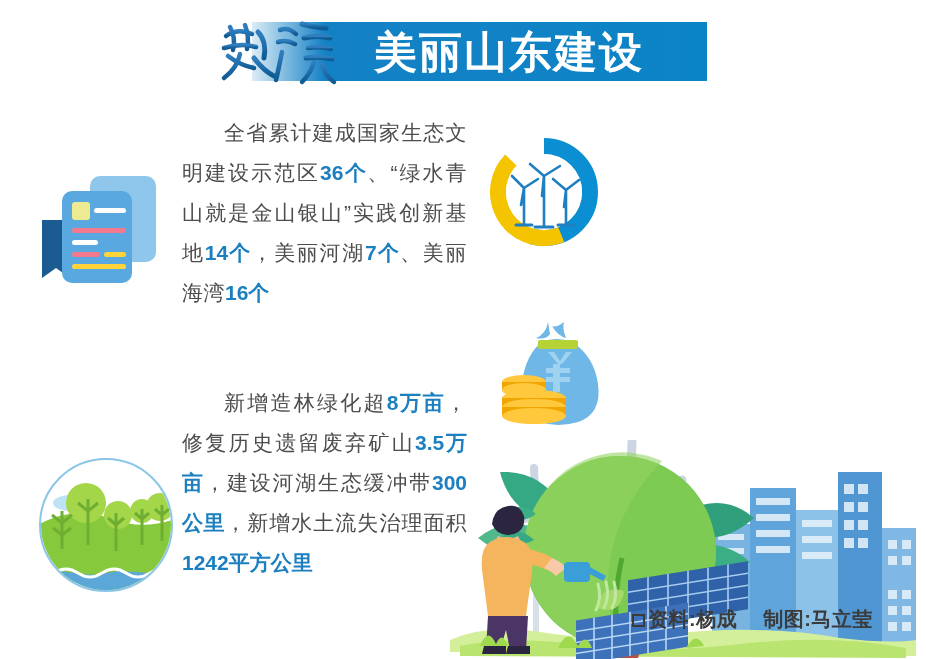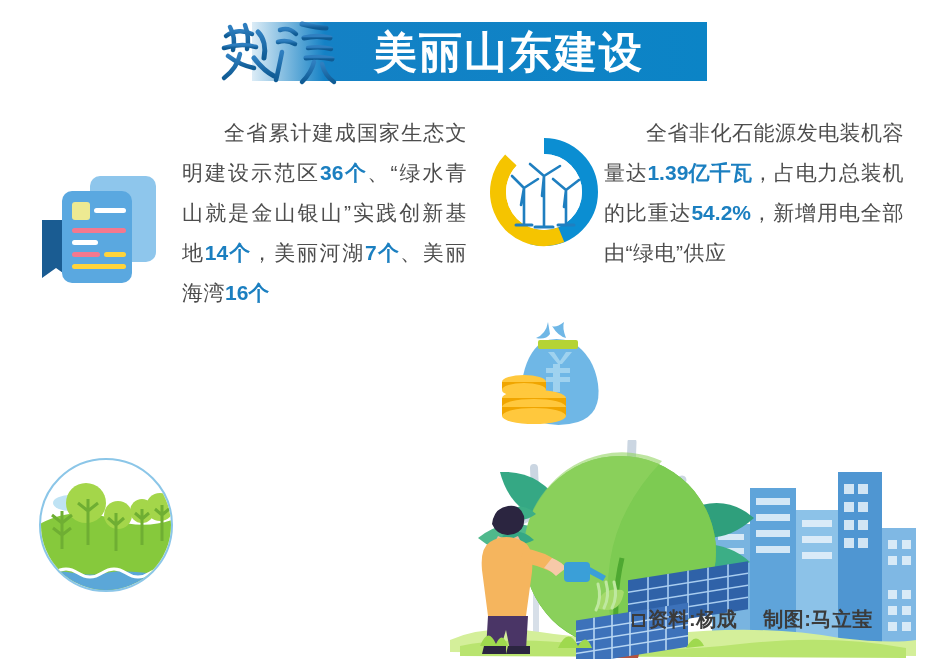--- a/index.html
+++ b/index.html
@@ -143,42 +143,42 @@
         <path d="M62 100 V54 M62 66 l-10 -8 M62 66 l10 -8"></path>
         <path d="M90 106 V68 M90 80 l-8 -7 M90 80 l8 -7"></path>
         <path d="M116 100 V64 M116 74 l-7 -6 M116 74 l7 -6"></path>
         <path d="M136 96 V60 M136 70 l-7 -6 M136 70 l7 -6"></path>
       </g>
       <path d="M4 128 C30 120, 56 134, 80 128 C104 122, 132 134, 158 126 L158 156 L4 156 Z" fill="#5ba7d8"></path>
       <path d="M4 128 q12 8 24 0 q12 -8 24 0 q12 8 24 0 q12 -8 24 0 q12 8 24 0 q12 -8 24 0 q12 8 18 0" fill="none" stroke="#ffffff" stroke-width="3"></path>
     </g>
   </svg>
 
+  <div id="block-forest" class="block">
+    <p class="para">
+      <span>新增造林绿化超</span><b>8万亩</b><span>，修复历史遗留废弃矿山</span><b>3.5万亩</b><span>，建设河湖生态缓冲带</span><b>300公里</b><span>，新增水土流失治理面积</span><b>1242平方公里</b>
+    </p>
+  </div>
 
   <svg id="icon-donut" viewBox="0 0 120 120">
     <circle cx="60" cy="60" r="46" fill="none" stroke="#0b8ed2" stroke-width="16" stroke-dasharray="157 132" transform="rotate(-90 60 60)"></circle>
     <circle cx="60" cy="60" r="46" fill="none" stroke="#f5c400" stroke-width="16" stroke-dasharray="125 164" transform="rotate(68 60 60)"></circle>
     <circle cx="60" cy="60" r="38" fill="#ffffff"></circle>
     <g stroke="#1f7fc0" stroke-width="2.6" fill="none" stroke-linecap="round">
       <path d="M40 92 V56 M40 56 l-12 -12 M40 56 l14 -9 M40 56 l-3 17"></path>
       <path d="M60 94 V44 M60 44 l-14 -12 M60 44 l16 -10 M60 44 l-2 20"></path>
       <path d="M82 92 V58 M82 58 l-13 -11 M82 58 l13 -10 M82 58 l-2 17"></path>
     </g>
     <g stroke="#1f7fc0" stroke-width="3" stroke-linecap="round">
       <path d="M32 93 H48"></path>
         <path d="M51 95 H69"></path>
         <path d="M74 93 H90"></path>
     </g>
   </svg>
 
-  <div id="block-energy" class="block">
-    <p class="para">
-      <span>全省非化石能源发电装机容量达</span><b>1.39亿千瓦</b><span>，占电力总装机的比重达</span><b>54.2%</b><span>，新增用电全部由“绿电”供应</span>
-    </p>
-  </div>
 
   <svg id="icon-money" viewBox="0 0 132 124">
     <path d="M66 14 q6 10 14 12 q-4 -10 -2 -16 q-8 6 -12 4 z" fill="#6fb7e6"></path>
     <path d="M62 10 q-2 12 -12 16 q10 2 14 -4 z" fill="#6fb7e6"></path>
     <path d="M56 30 q14 -6 30 0 q22 14 26 42 q4 30 -20 38 q-20 6 -38 0 q-22 -10 -18 -40 q4 -28 20 -40 z" fill="#6fb7e6"></path>
     <rect x="52" y="28" width="40" height="9" rx="2" fill="#b5d334"></rect>
     <g fill="#9fd2ef">
       <path d="M72 52 l-10 -12 h6 l6 9 l6 -9 h6 l-10 12 z"></path>
       <rect x="60" y="56" width="24" height="5"></rect>
       <rect x="60" y="65" width="24" height="5"></rect>

